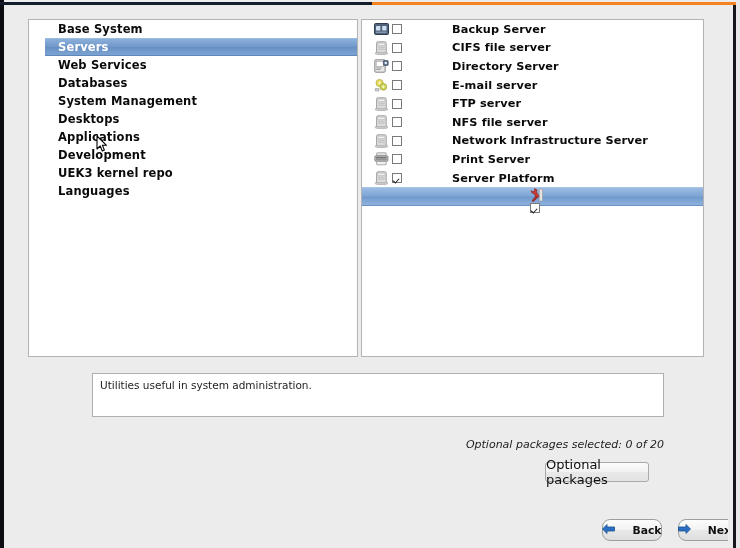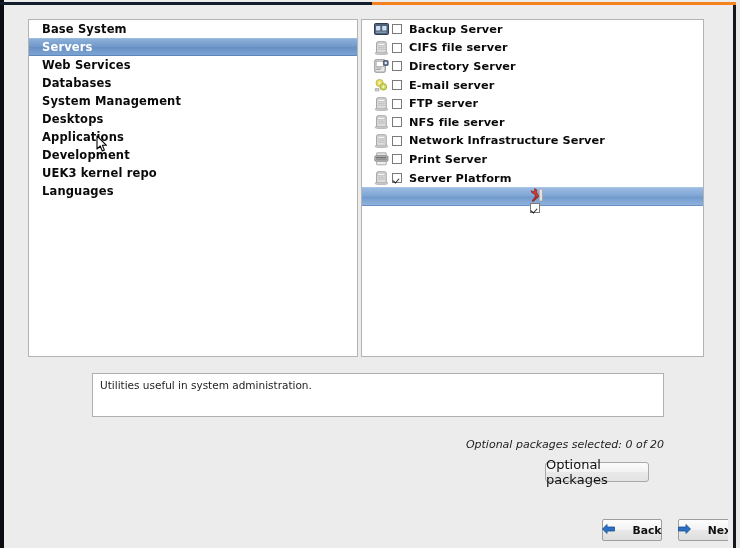--- a/index.html
+++ b/index.html
@@ -89,20 +89,21 @@
   .group-item {
     height: 18px;
     line-height: 18px;
     padding-left: 13px;
     font-size: 11.5px;
     font-weight: bold;
     color: #0a0a0a;
     letter-spacing: 0.15px;
     white-space: nowrap;
     box-sizing: border-box;
+    margin-left: 16px;
   }
   .group-item.selected {
     background: linear-gradient(to bottom, #8cb0da 0%, #6f97c9 50%, #678fc3 51%, #7ca4d2 100%);
     color: #ffffff;
     border-top: 1px solid #9cbbe0;
     border-bottom: 1px solid #5f87bb;
     height: 18px;
     line-height: 16px;
   }
 
@@ -144,20 +145,21 @@
     border: solid #1a1a1a;
     border-width: 0 1.4px 1.4px 0;
     transform: rotate(42deg);
   }
   .pkg-label {
     font-size: 11.3px;
     font-weight: bold;
     color: #0a0a0a;
     letter-spacing: 0.1px;
     white-space: nowrap;
+    margin-left: 43px;
   }
   .pkg-row.selected .pkg-label { color: #ffffff; }
 
   
   #desc-box {
     position: absolute;
     left: 88px; top: 368px;
     width: 572px; height: 44px;
     background: #ffffff;
     border: 1px solid #b0b0b0;
@@ -193,21 +195,21 @@
     justify-content: center;
     box-sizing: border-box;
   }
 
   
   .nav-btn {
     position: absolute;
     height: 22px;
     background: linear-gradient(to bottom, #fdfdfd 0%, #f2f2f2 48%, #e8e8e8 52%, #dedede 100%);
     border: 1px solid #9e9e9e;
-    border-radius: 2px;
+    border-radius: 8px;
     display: flex;
     align-items: center;
     justify-content: center;
     gap: 17px;
     box-sizing: border-box;
     font-size: 10.8px;
     font-weight: bold;
     color: #111111;
   }
   #back-btn { left: 598px; top: 514px; width: 60px; }

